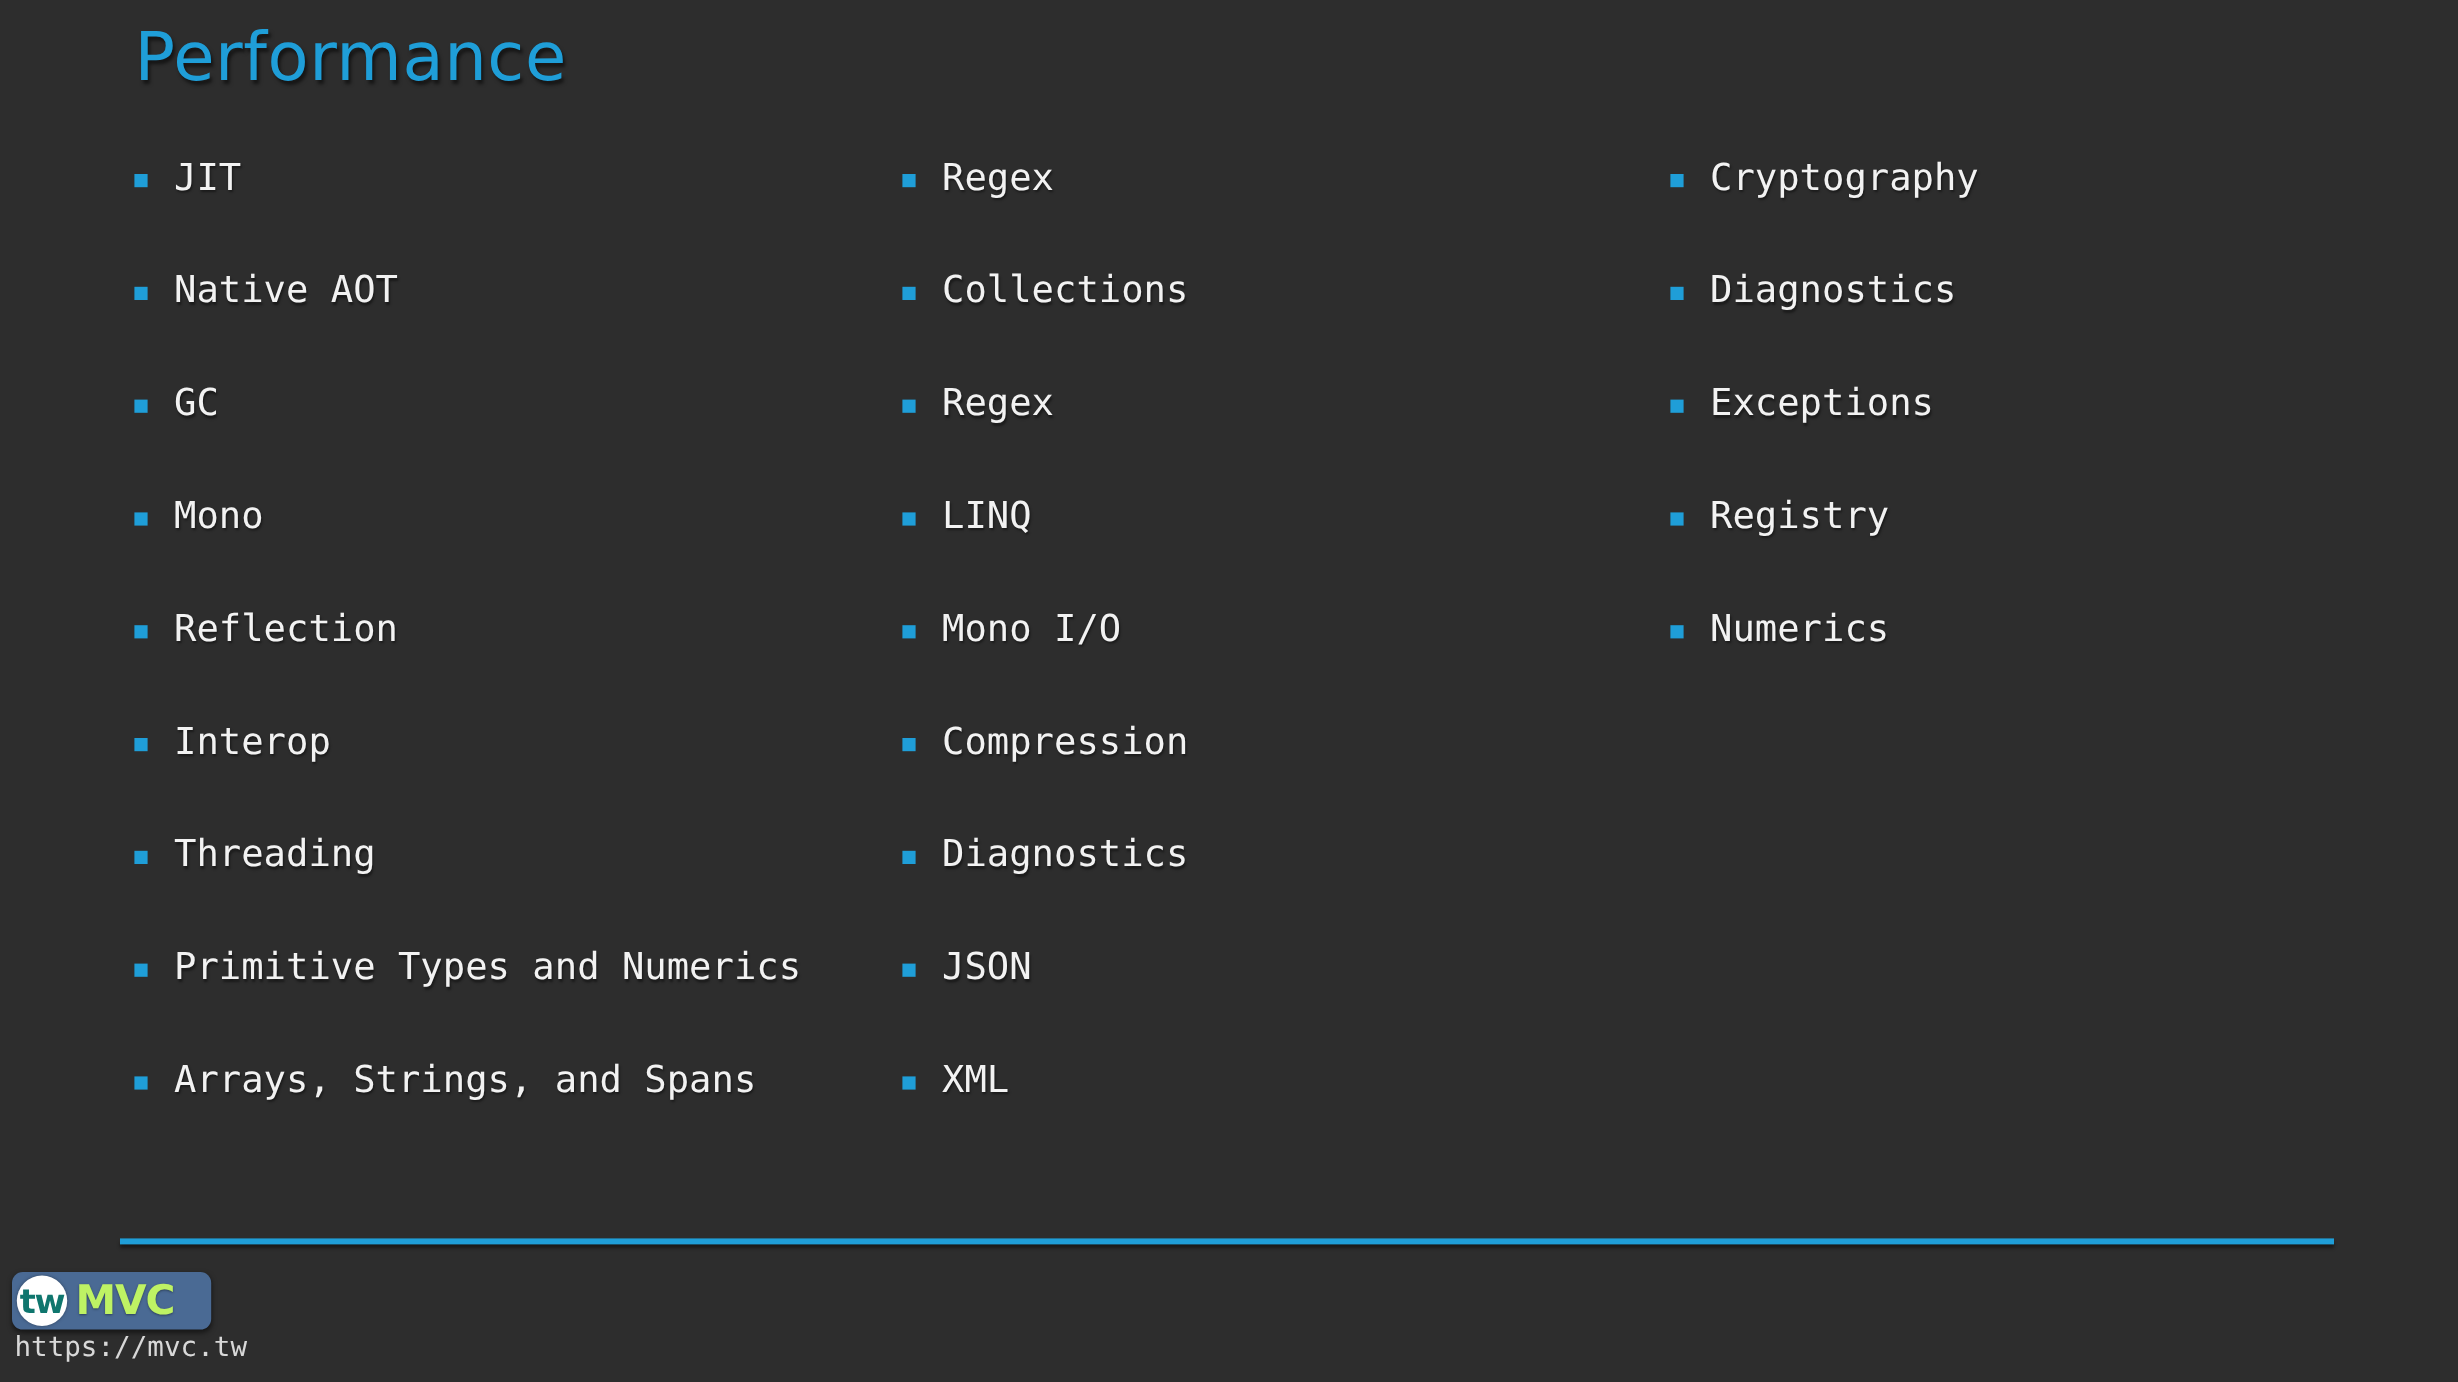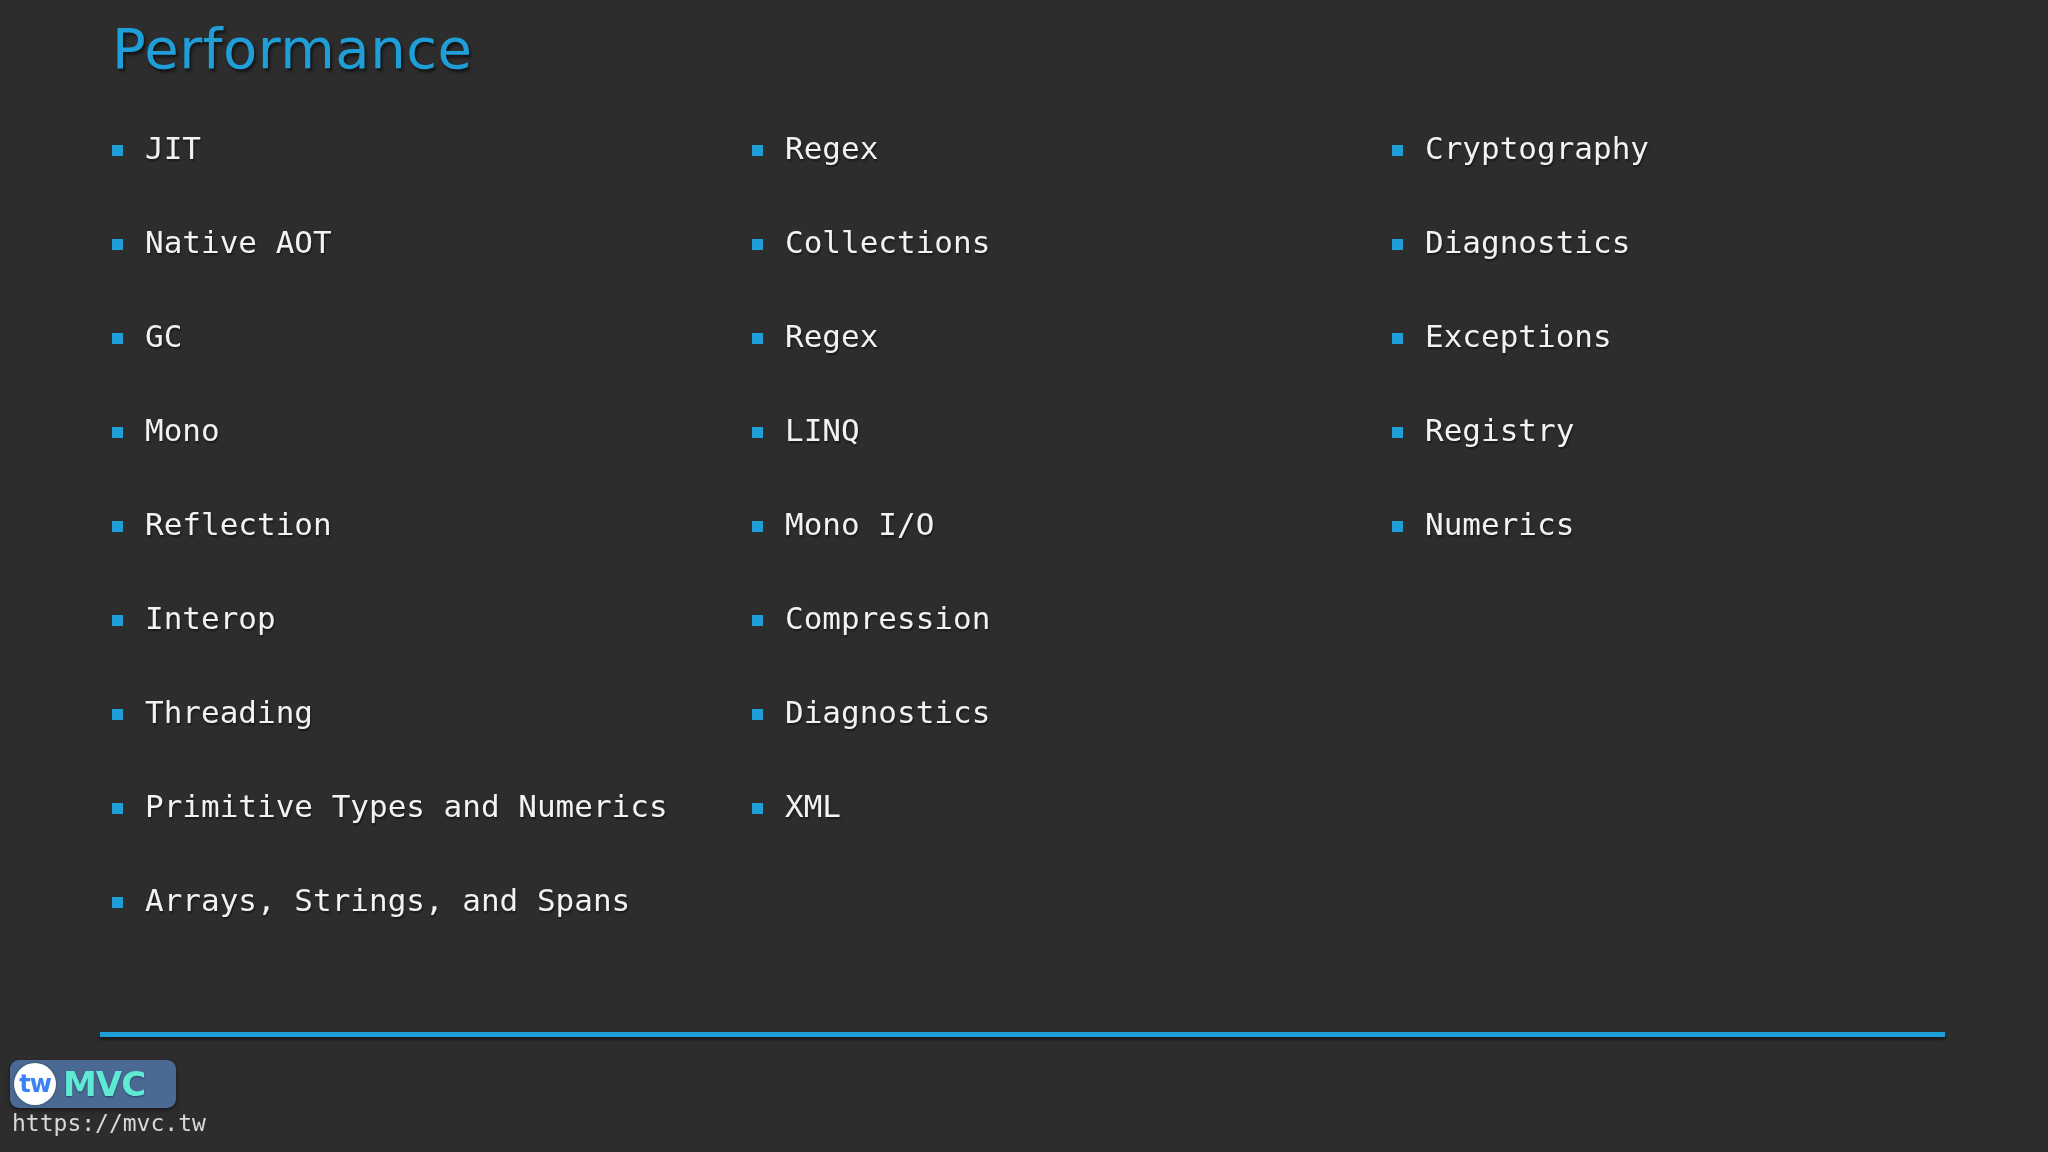--- a/index.html
+++ b/index.html
@@ -105,29 +105,29 @@
     background: #ffffff;
     display: flex;
     align-items: center;
     justify-content: center;
     flex: 0 0 auto;
     box-shadow: 0 0 3px rgba(0,0,0,0.35);
   }
   .logo-circle-text {
     font-family: "DejaVu Sans", sans-serif;
     font-weight: bold;
-    font-size: 24px;
-    color: #3b82f6;
+    font-size: 28px;
+    color: #0f766e;
     letter-spacing: -1px;
   }
   .logo-word {
     font-family: "DejaVu Sans", sans-serif;
     font-weight: bold;
     font-size: 34px;
-    color: #5eead4;
+    color: #bef264;
     margin-left: 7px;
     letter-spacing: -1px;
     text-shadow: 0 1px 2px rgba(0,0,0,0.4);
   }
 
   .footer-url {
     position: absolute;
     left: 12px;
     top: 1110px;
     font-family: "DejaVu Sans Mono", monospace;
@@ -208,20 +208,24 @@
         <div class="bullet-item">
           <span class="bullet-marker"></span>
           <span class="bullet-label">Compression</span>
         </div>
         <div class="bullet-item">
           <span class="bullet-marker"></span>
           <span class="bullet-label">Diagnostics</span>
         </div>
         <div class="bullet-item">
           <span class="bullet-marker"></span>
+          <span class="bullet-label">JSON</span>
+        </div>
+        <div class="bullet-item">
+          <span class="bullet-marker"></span>
           <span class="bullet-label">XML</span>
         </div>
       </div>
 
     <div class="column col-3">
         <div class="bullet-item">
           <span class="bullet-marker"></span>
           <span class="bullet-label">Cryptography</span>
         </div>
         <div class="bullet-item">

